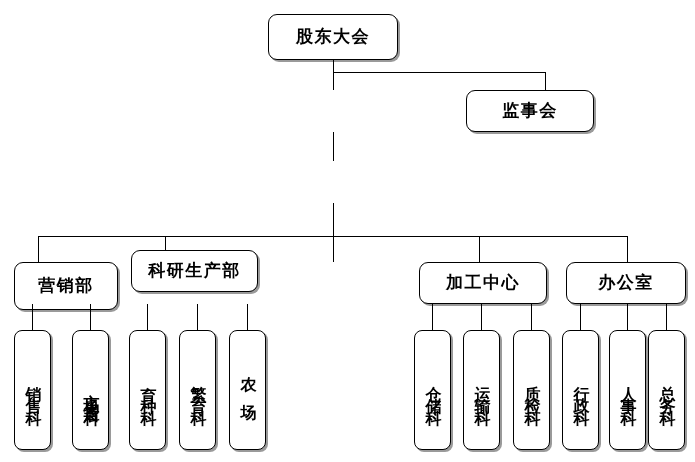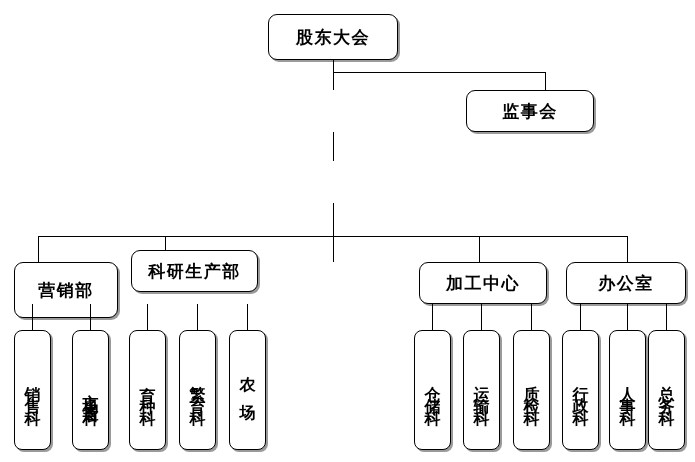--- a/index.html
+++ b/index.html
@@ -26,20 +26,21 @@
     align-items: center;
     justify-content: center;
     color: #000000;
   }
   .node .label {
     font-weight: 700;
     font-size: 17px;
     line-height: 1;
     letter-spacing: 1.5px;
     white-space: nowrap;
+    font-family: Liberation Mono, monospace;
   }
   .node.leaf {
     border-radius: 8px;
   }
   .node.leaf .label {
     writing-mode: vertical-rl;
     text-orientation: upright;
     font-size: 16px;
     letter-spacing: 12px;
     line-height: 1;
@@ -76,21 +77,21 @@
 
   <div class="conn v" style="left:333px; top:203px; height:33px;"></div>
   <div class="conn h" style="left:38px; top:236px; width:590px;"></div>
 
   <div class="conn v" style="left:38px; top:236px; height:26px;"></div>
   <div class="conn v" style="left:165px; top:236px; height:26px;"></div>
   <div class="conn v" style="left:333px; top:236px; height:26px;"></div>
   <div class="conn v" style="left:479px; top:236px; height:26px;"></div>
   <div class="conn v" style="left:627px; top:236px; height:26px;"></div>
 
-  <div class="node" style="left:14px; top:262px; width:104px; height:56px;">
+  <div class="node" style="left:14px; top:262px; width:104px; height:48px;">
     <span class="label">营销部</span>
   </div>
   <div class="node" style="left:131px; top:250px; width:127px; height:42px;">
     <span class="label">科研生产部</span>
   </div>
   <div class="node" style="left:419px; top:262px; width:128px; height:42px;">
     <span class="label">加工中心</span>
   </div>
   <div class="node" style="left:566px; top:262px; width:120px; height:42px;">
     <span class="label">办公室</span>

